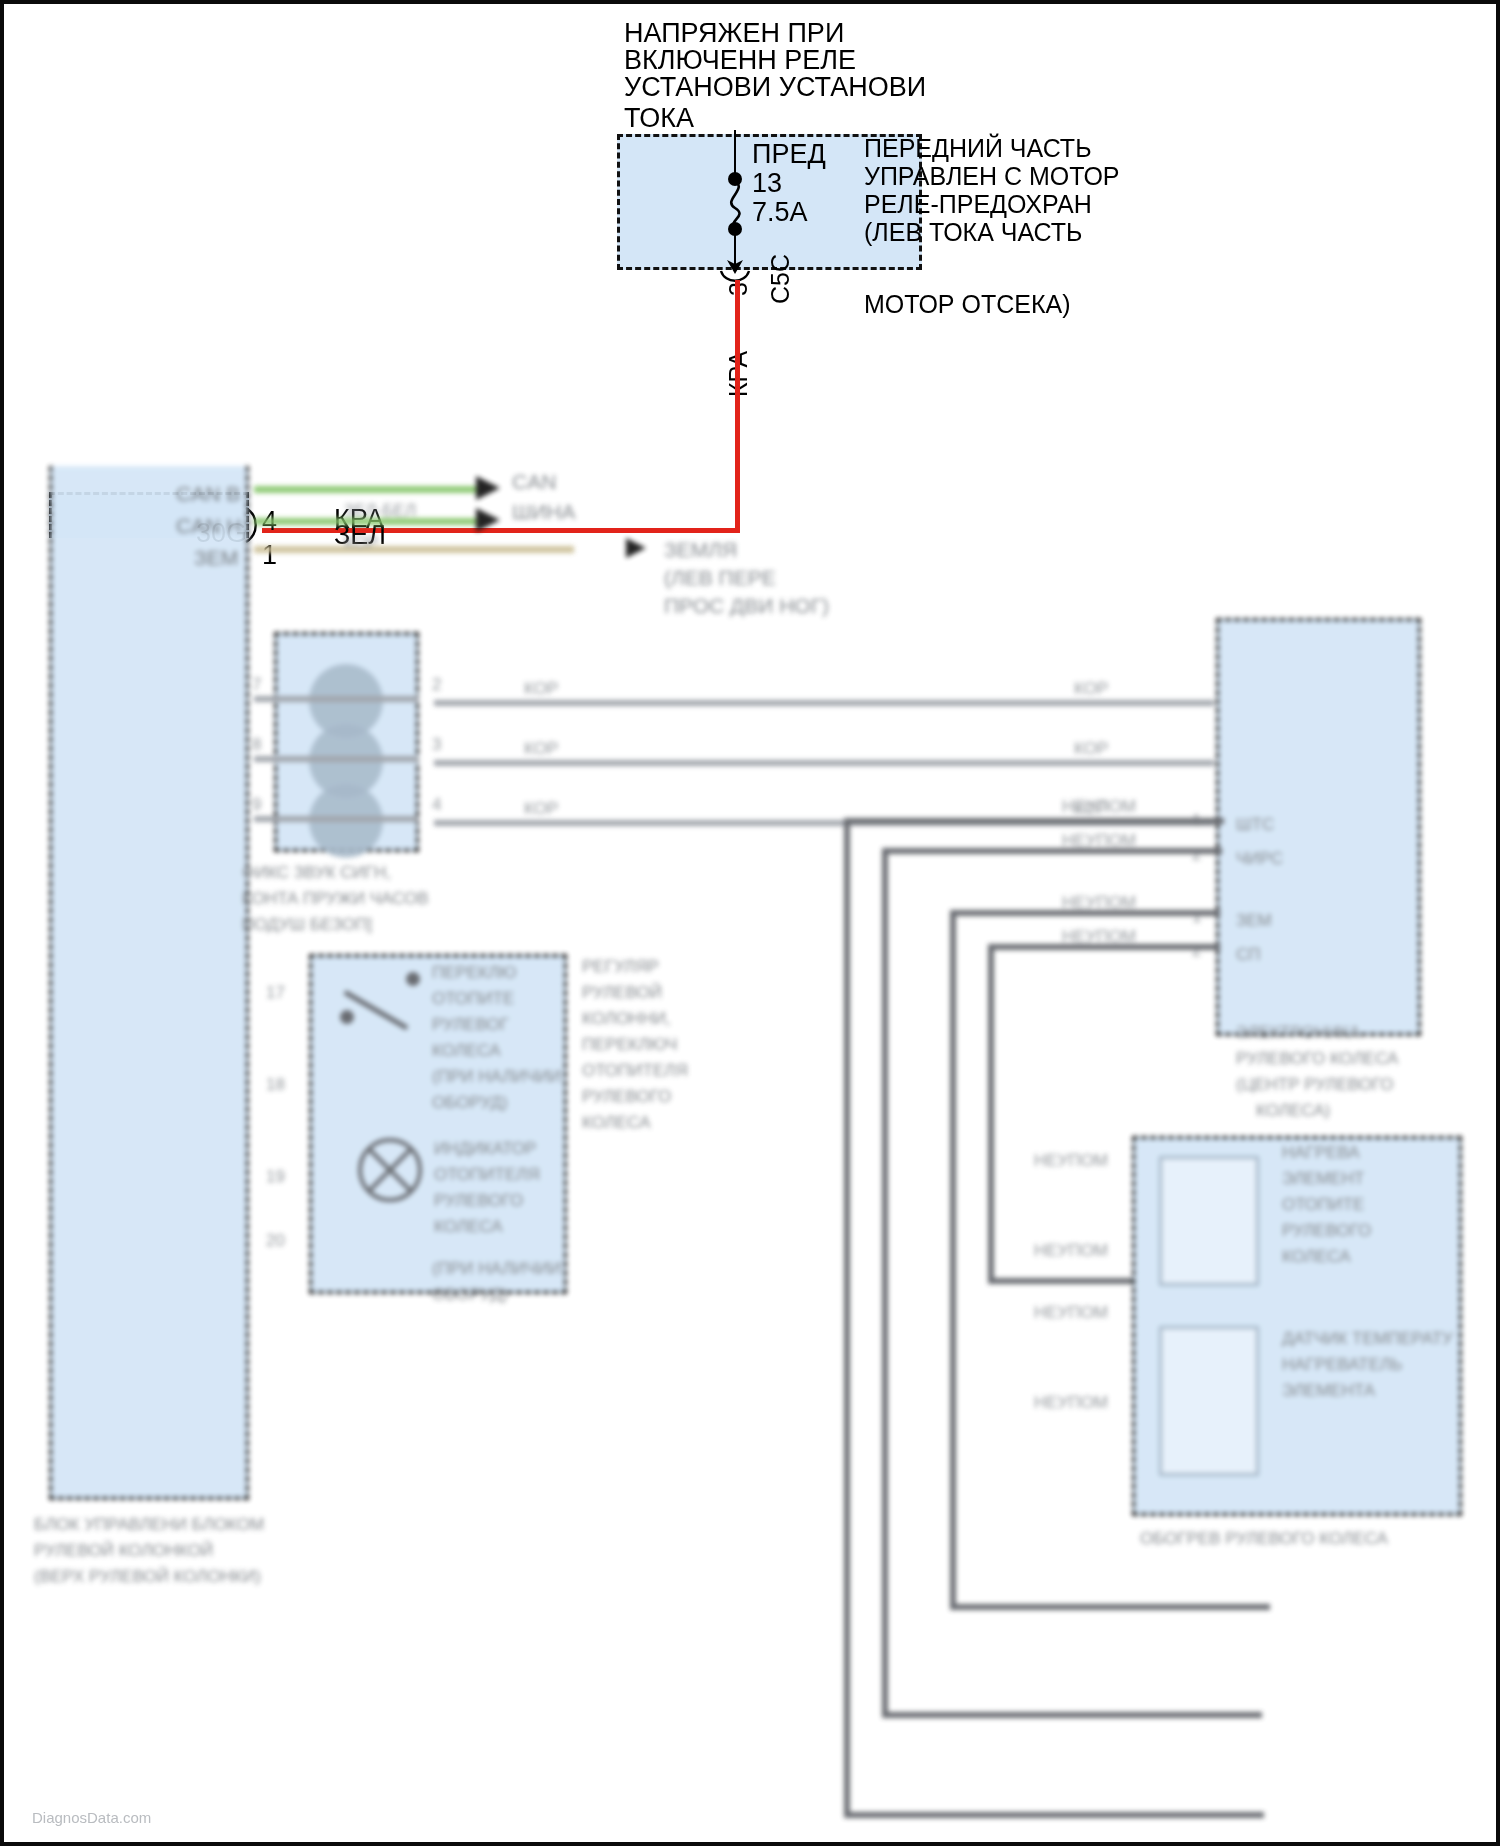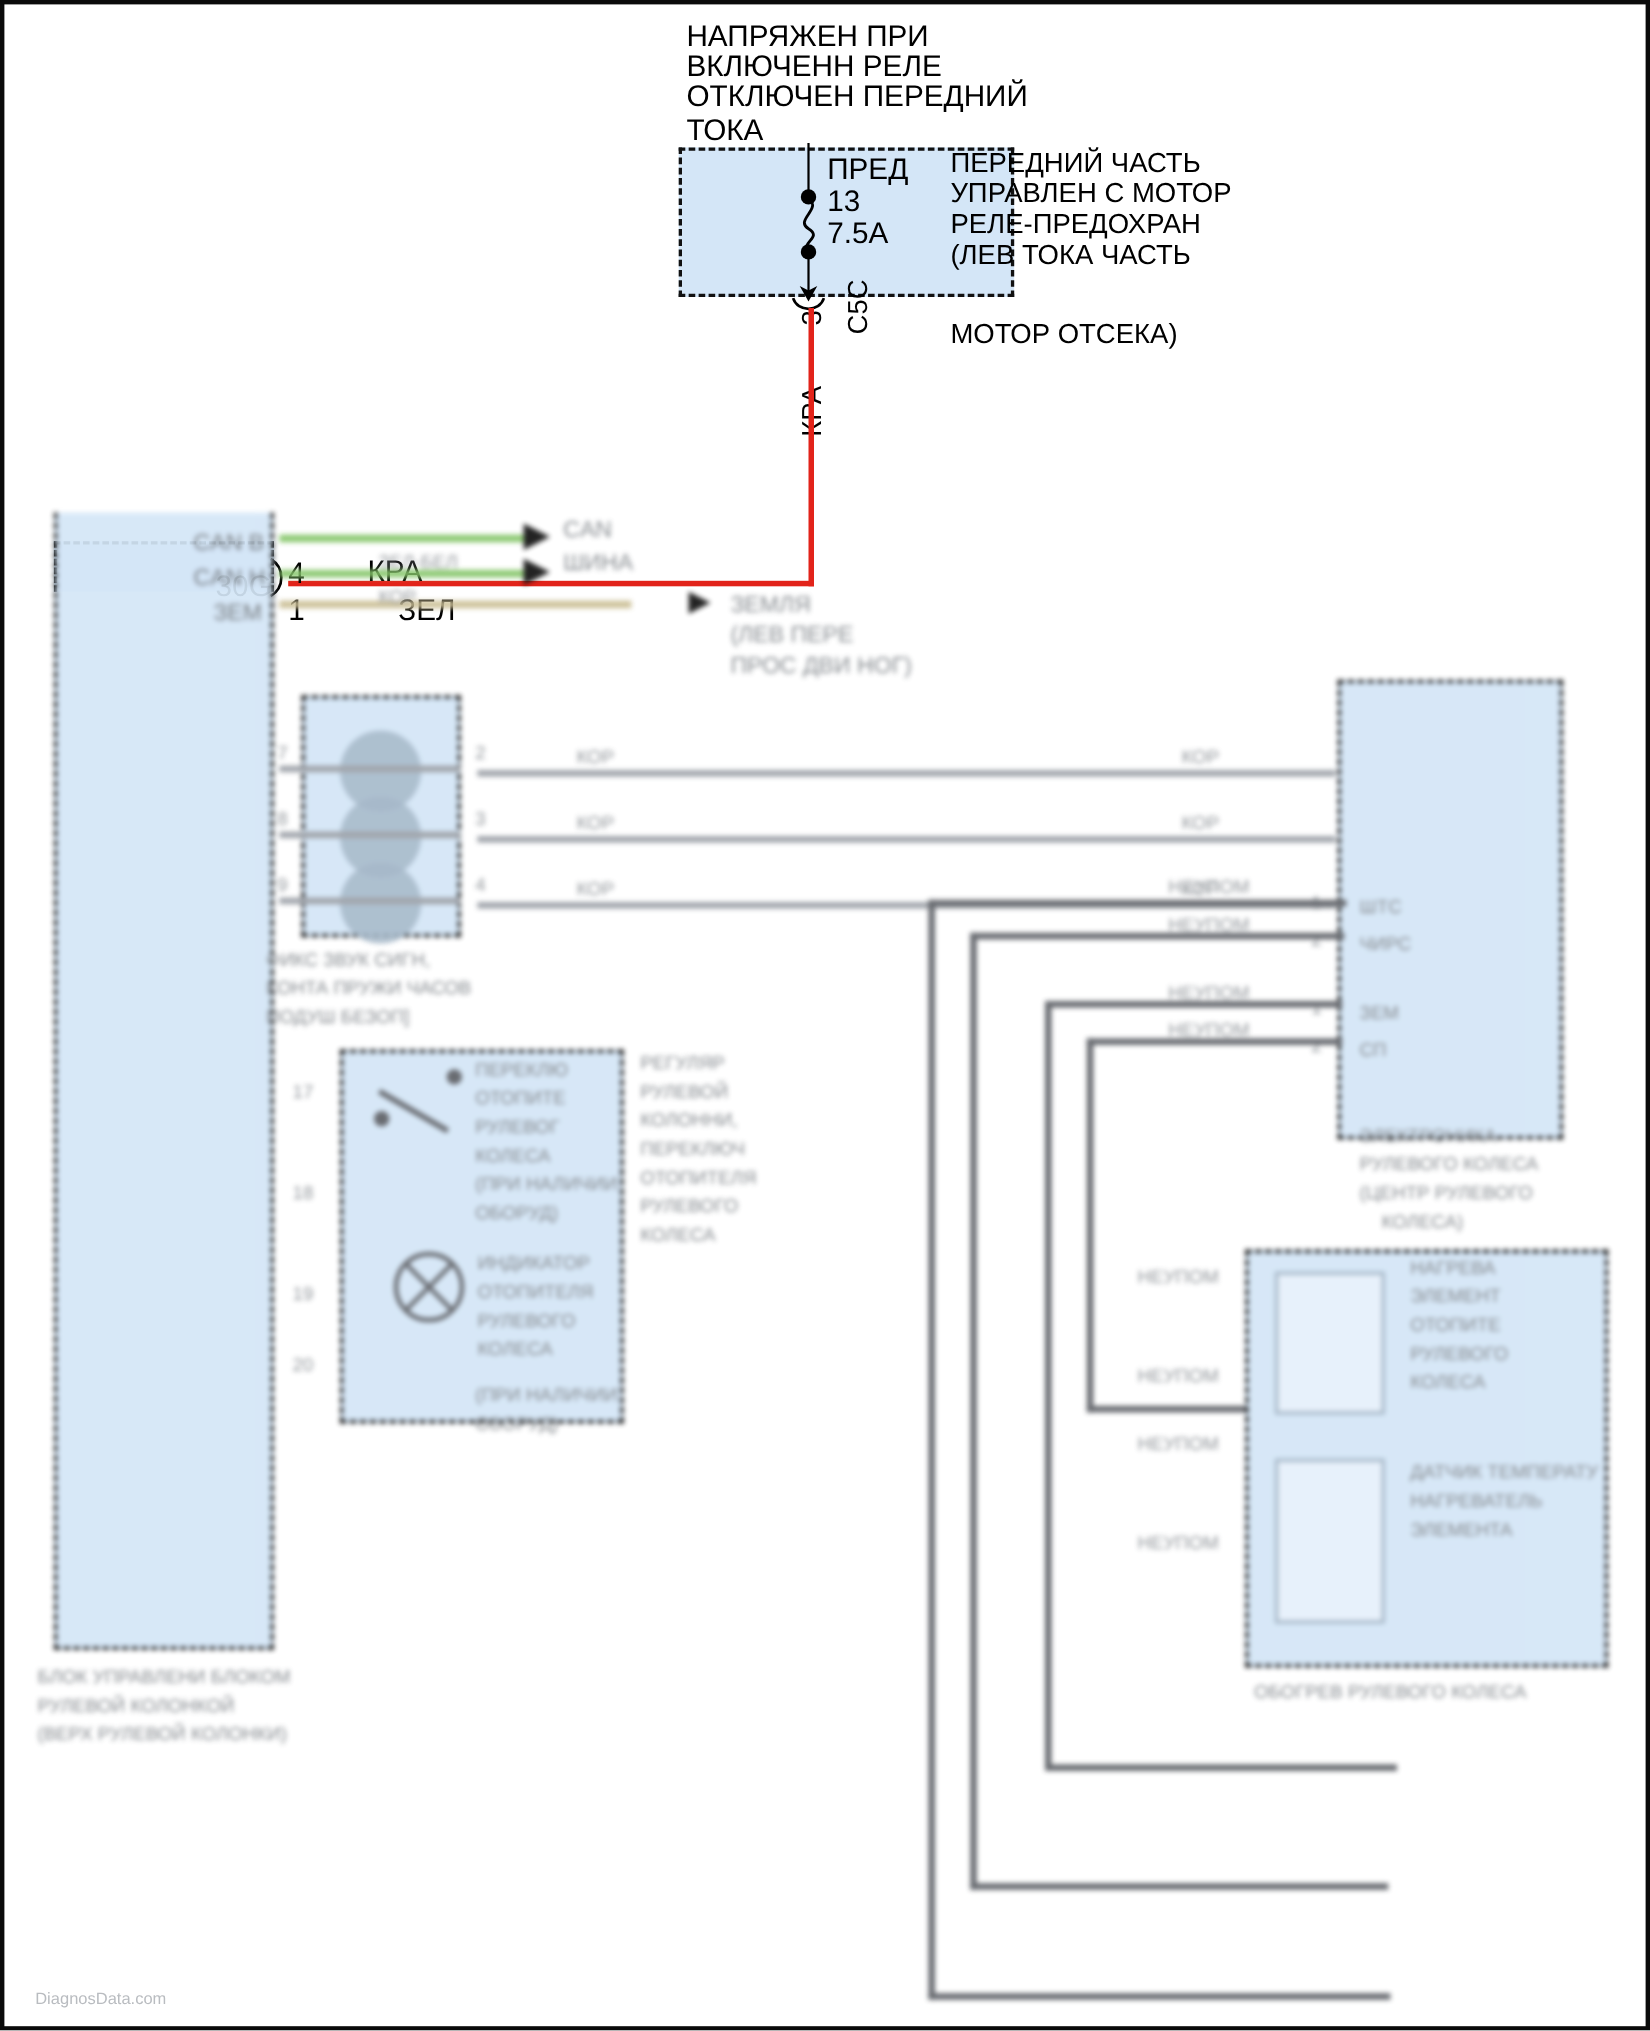--- a/index.html
+++ b/index.html
@@ -35,21 +35,21 @@
 </style>
 </head>
 <body>
 
 <div id="page">
 
   <div id="sharpLayer">
 
     <div class="txt t28" style="left:620px;top:12px;">НАПРЯЖЕН ПРИ</div>
     <div class="txt t28" style="left:620px;top:39px;">ВКЛЮЧЕНН РЕЛЕ</div>
-    <div class="txt t28" style="left:620px;top:66px;">ОТКЛЮЧЕН ПЕРЕДНИЙ</div>
+    <div class="txt t28" style="left:620px;top:66px;">УСТАНОВИ УСТАНОВИ</div>
     <div class="txt t28" style="left:620px;top:97px;">ТОКА</div>
 
     <div class="blk mod" style="left:613px;top:130px;width:305px;height:136px;"></div>
 
     <div class="txt t26" style="left:860px;top:128px;">ПЕРЕДНИЙ ЧАСТЬ</div>
     <div class="txt t26" style="left:860px;top:156px;">УПРАВЛЕН С МОТОР</div>
     <div class="txt t26" style="left:860px;top:184px;">РЕЛЕ-ПРЕДОХРАН</div>
     <div class="txt t26" style="left:860px;top:212px;">(ЛЕВ ТОКА ЧАСТЬ</div>
     <div class="txt t26" style="left:860px;top:240px;margin-top:44px;">МОТОР ОТСЕКА)</div>
 
@@ -84,21 +84,21 @@
     <div class="blk mod" style="left:45px;top:488px;width:200px;height:46px;border-bottom:none;"></div>
 
     <div class="txt t28" style="left:192px;top:512px;">30G</div>
     <div class="txt t28" style="left:258px;top:500px;">4</div>
     <div class="txt t28" style="left:330px;top:498px;">КРА</div>
     <svg style="position:absolute;left:240px;top:502px;" width="18" height="38" viewBox="0 0 18 38">
       <path d="M2 2 C 15 10, 15 28, 2 36" fill="none" stroke="#000" stroke-width="2.4"></path>
     </svg>
 
     <div class="txt t28" style="left:258px;top:534px;">1</div>
-    <div class="txt t28" style="left:330px;top:534px;margin-left:28px;">ЗЕЛ</div>
+    <div class="txt t28" style="left:330px;top:514px;">ЗЕЛ</div>
   </div>
 
   <div id="blurLayer">
 
     <div class="blk mod" style="left:45px;top:0px;width:200px;height:1034px;border-top:none;"></div>
 
     <div class="txt t22" style="left:172px;top:14px;color:#6d7378;">CAN В</div>
     <div class="txt t22" style="left:172px;top:46px;color:#6d7378;">CAN Н</div>
     <div class="txt t22" style="left:190px;top:78px;color:#6d7378;">ЗЕМ</div>
 

